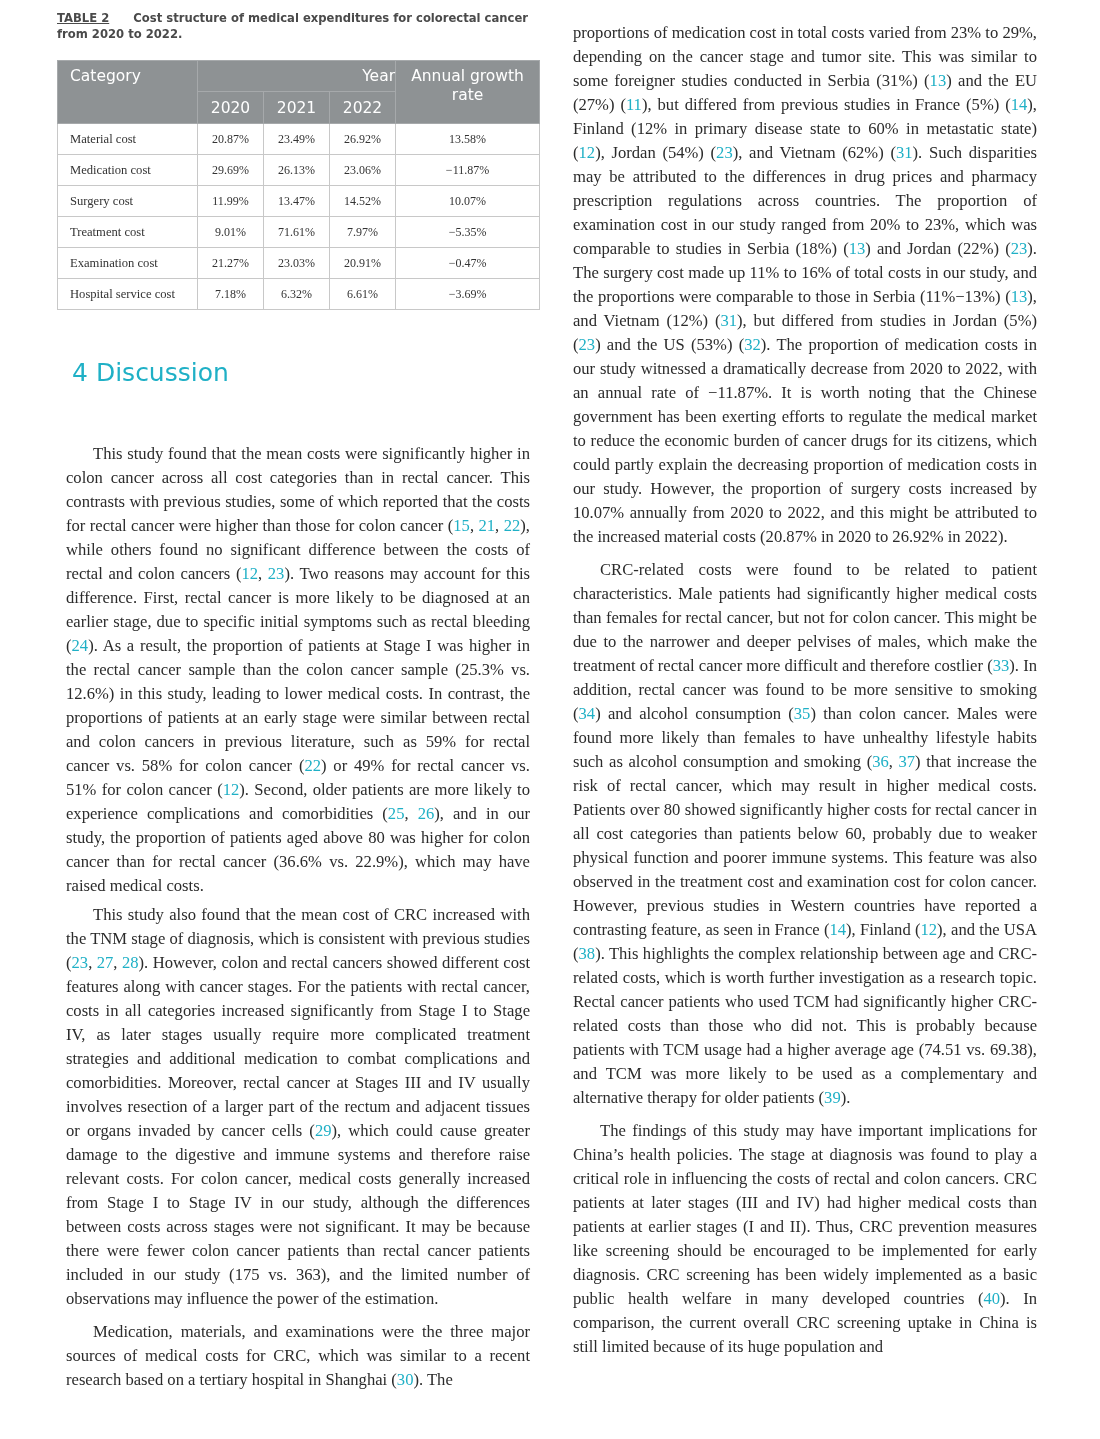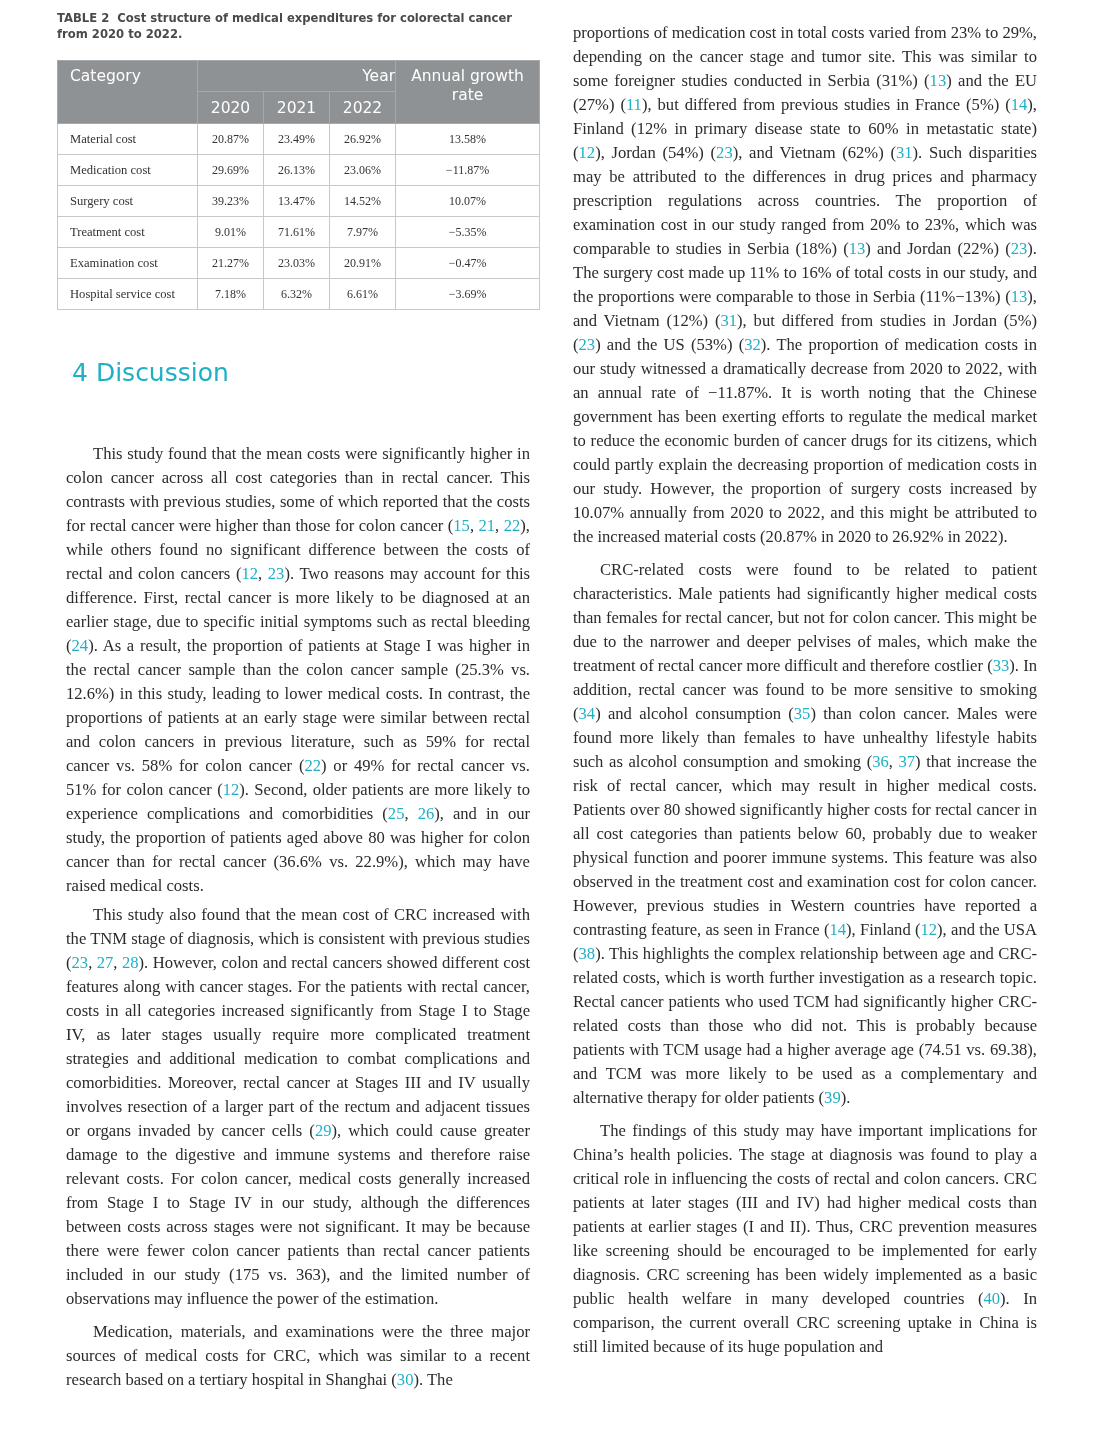--- a/index.html
+++ b/index.html
@@ -3,21 +3,21 @@
 <meta charset="utf-8">
 <style>
   html, body { margin: 0; padding: 0; background: #ffffff; }
   body { width: 1100px; height: 1439px; position: relative; overflow: hidden; }
 
   .table-caption {
     position: absolute; left: 57px; top: 10px; width: 480px;
     font-family: "DejaVu Sans", sans-serif; font-size: 11.6px; line-height: 16px;
     color: #4a4a4a; font-weight: bold;
   }
-  .table-caption .lbl { margin-right: 4px; }
+  .table-caption .lbl { margin-right: 20px; text-decoration: underline; }
   .table-caption .txt { font-weight: 600; }
 
   table.cost {
     position: absolute; left: 57px; top: 60px; width: 482px;
     border-collapse: collapse; table-layout: fixed; padding-left: 43px;
   }
   table.cost th {
     background: #8e9294; color: #ffffff; font-weight: normal;
     font-family: "DejaVu Sans", sans-serif; font-size: 15.5px;
     border: 1px solid #a6a9ab; padding: 0;
@@ -87,21 +87,21 @@
       </tr>
       <tr>
         <td class="cat">Medication cost</td>
         <td>29.69%</td>
         <td>26.13%</td>
         <td>23.06%</td>
         <td>−11.87%</td>
       </tr>
       <tr>
         <td class="cat">Surgery cost</td>
-        <td>39.23%</td>
+        <td>11.99%</td>
         <td>13.47%</td>
         <td>14.52%</td>
         <td>10.07%</td>
       </tr>
       <tr>
         <td class="cat">Treatment cost</td>
         <td>9.01%</td>
         <td>71.61%</td>
         <td>7.97%</td>
         <td>−5.35%</td>

